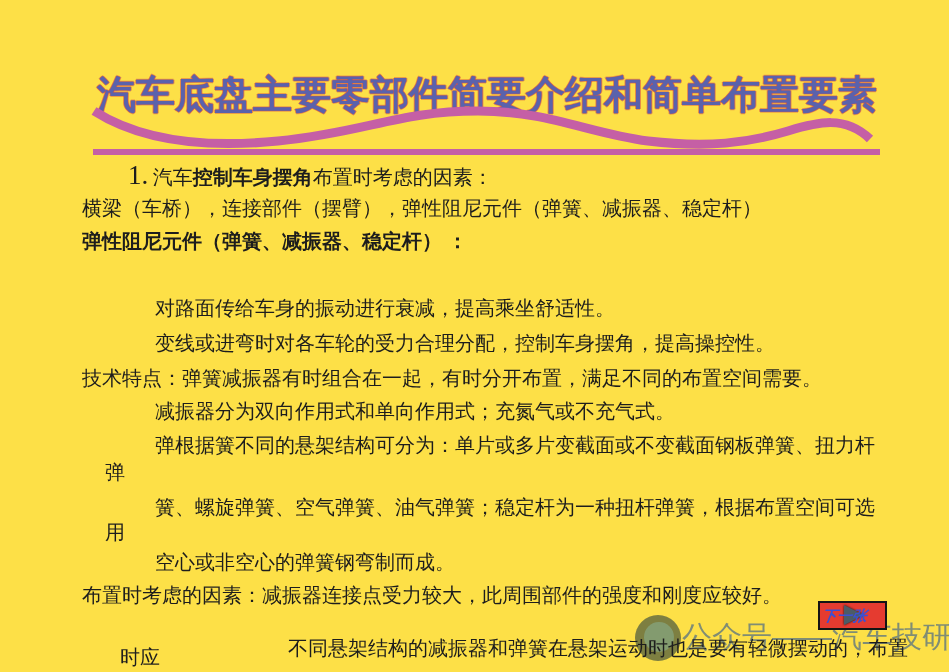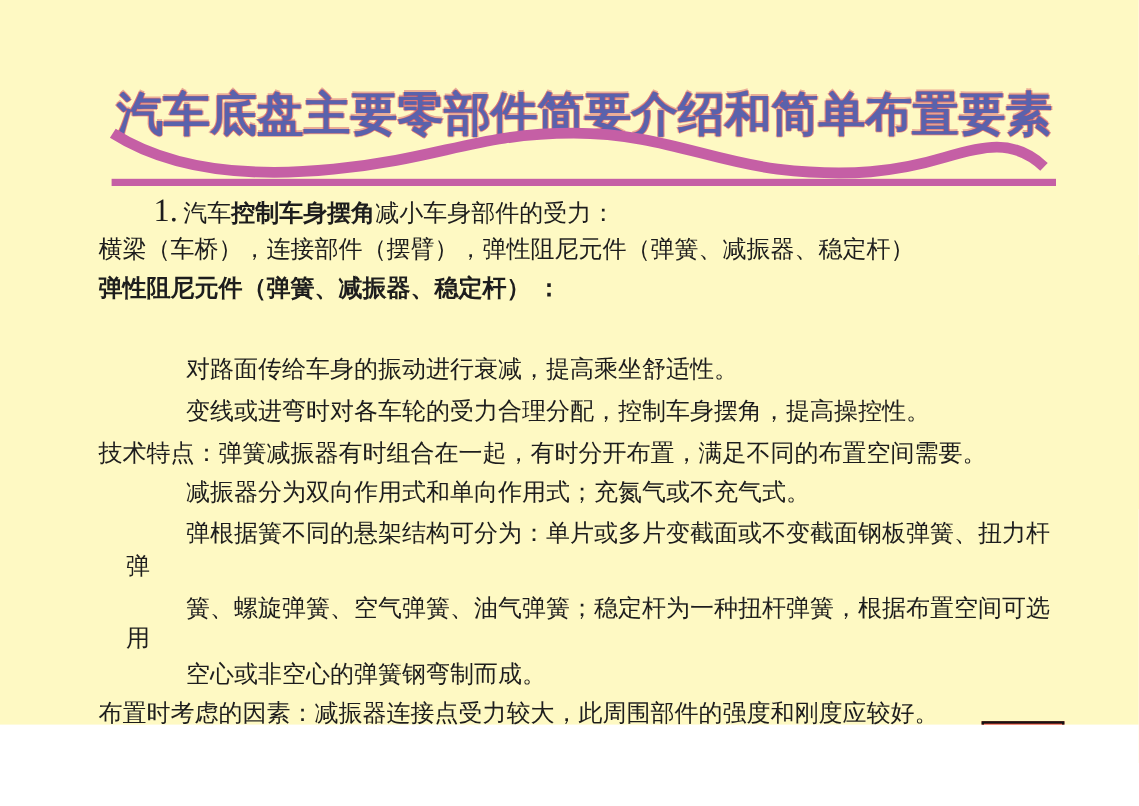--- a/index.html
+++ b/index.html
@@ -1,19 +1,19 @@
 <!DOCTYPE html>
 <html><head>
 <meta charset="utf-8">
 <style>
   html,body{margin:0;padding:0;}
   #slide{
     position:relative;
-    width:949px;height:604px;
-    background:#fef9c3;
+    width:949px;height:672px;
+    background:#fde047;
     overflow:hidden;
     font-family:"Liberation Sans","DejaVu Sans",sans-serif;
     color:#1d1d1d;
   }
   
   .title{
     position:absolute;left:97px;top:68px;width:800px;
     font-size:39px;font-weight:bold;letter-spacing:0px;
     color:#5a62ac;white-space:nowrap;
     text-shadow:-1px 0 rgba(200,35,70,.45),1px 0 rgba(200,35,70,.45),
@@ -82,21 +82,21 @@
   <div class="title">汽车底盘主要零部件简要介绍和简单布置要素</div>
 
   <svg class="wave-svg" width="800" height="50" viewBox="0 0 800 50">
     <path d="M6,8 C50,36 110,46 190,38 C280,29 310,8 390,8 C460,8 500,30 560,38 C620,45 660,40 700,28 C730,19 757,12 782,36" fill="none" stroke="#c55fa5" stroke-width="9" stroke-linecap="butt"></path>
   </svg>
 
   <div class="rule"></div>
 
   <div class="intro">
     <span class="num">1.</span>
-    <span class="seg">汽车</span><span class="segbold">控制车身摆角</span><span class="seg">减小车身部件的受力：</span>
+    <span class="seg">汽车</span><span class="segbold">控制车身摆角</span><span class="seg">布置时考虑的因素：</span>
   </div>
 
   <div class="line flush" style="top:197px">横梁（车桥），连接部件（摆臂），弹性阻尼元件（弹簧、减振器、稳定杆）</div>
   <div class="line flush bold" style="top:230px">弹性阻尼元件（弹簧、减振器、稳定杆） ：</div>
   <div class="line indent" style="top:297px">对路面传给车身的振动进行衰减，提高乘坐舒适性。</div>
   <div class="line indent" style="top:332px">变线或进弯时对各车轮的受力合理分配，控制车身摆角，提高操控性。</div>
   <div class="line indent" style="top:400px">减振器分为双向作用式和单向作用式；充氮气或不充气式。</div>
   <div class="line flush" style="top:367px">技术特点：弹簧减振器有时组合在一起，有时分开布置，满足不同的布置空间需要。</div>
   <div class="line indent" style="top:434px">弹根据簧不同的悬架结构可分为：单片或多片变截面或不变截面钢板弹簧、扭力杆</div>
   <div class="line hang" style="top:461px">弹</div>

